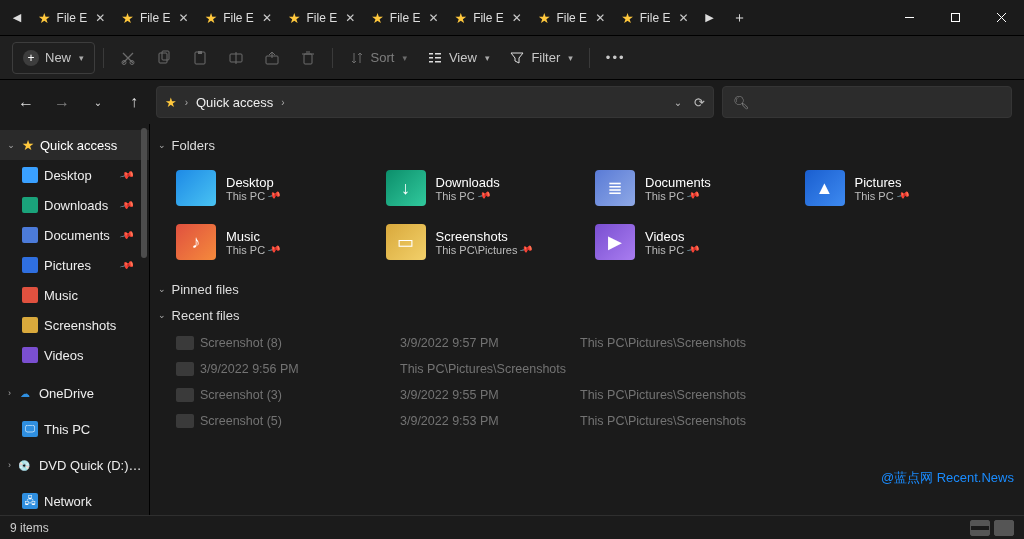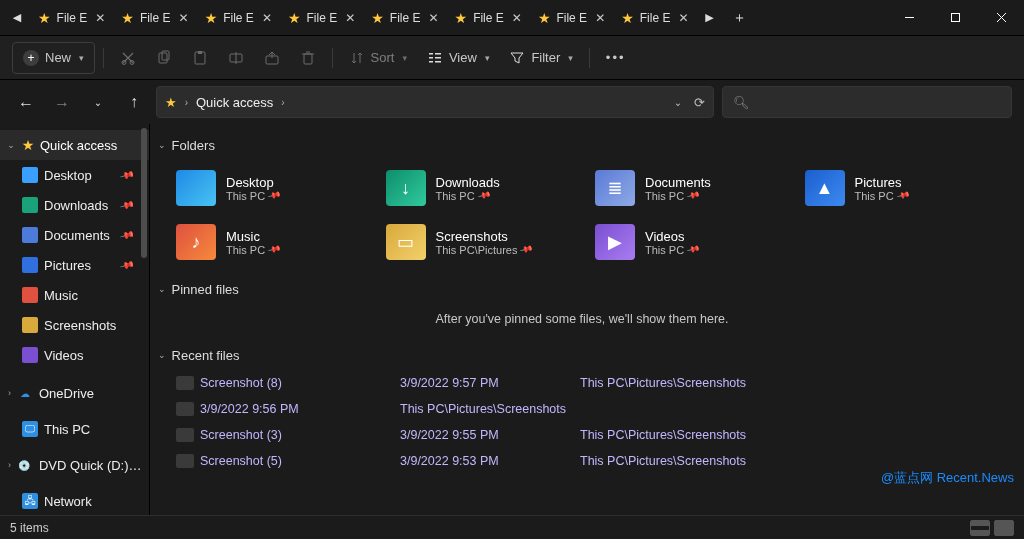--- a/index.html
+++ b/index.html
@@ -58,21 +58,21 @@
   .section-head{display:flex;align-items:center;gap:6px;font-size:13px;color:#ddd;height:26px}
   .section-head .caret{font-size:9px;color:#aaa}
   .folders-grid{display:grid;grid-template-columns:repeat(4,1fr);gap:6px 8px;padding:6px 0 10px 18px}
   .folder-card{display:flex;align-items:center;gap:10px;height:48px}
   .folder-icon{width:40px;height:36px;border-radius:4px;display:flex;align-items:center;justify-content:center;font-size:18px;color:#fff;position:relative}
   .folder-text .fn{font-size:13px;color:#fff}
   .folder-text .fs{font-size:11px;color:#bcbcbc;display:flex;align-items:center;gap:4px}
   .fs .pin{font-size:9px;color:#9a9a9a;transform:rotate(30deg)}
   .pinned-msg{text-align:center;color:#c8c8c8;font-size:12.5px;padding:10px 0 16px}
   .recent-list{padding:2px 0 0 18px}
-  .recent-row{display:grid;grid-template-columns:24px 200px 180px 1fr;align-items:center;height:26px;font-size:12.5px;color:#c4b5fd}
+  .recent-row{display:grid;grid-template-columns:24px 200px 180px 1fr;align-items:center;height:26px;font-size:12.5px;color:#737373}
   .recent-row .thumb{width:18px;height:14px;background:#3a3a3a;border-radius:2px}
   
   .statusbar{height:24px;border-top:1px solid #2f2f2f;background:var(--bg);display:flex;align-items:center;padding:0 10px;font-size:12px;color:#ccc;justify-content:space-between}
   .view-toggles{display:flex;gap:4px}
   .vt{width:20px;height:16px;border:1px solid #555;border-radius:2px}
   .watermark{position:absolute;right:10px;bottom:28px;color:#1a8cff;font-size:13px}
   input.plain{background:transparent;border:none;outline:none;color:#8a8a8a;font-size:13px;width:100%}
 </style>
 </head>
 <body>
@@ -365,21 +365,20 @@
               <div class="fn">Videos</div>
               <div class="fs">This PC <span class="pin">📌</span></div>
             </div>
           </div>
         </div>
 
       <div class="section-head">
         <span class="caret">⌄</span>
         <span>Pinned files</span>
       </div>
-      <div class="pinned-msg">After you've pinned some files, we'll show them here.</div>
 
       <div class="section-head">
         <span class="caret">⌄</span>
         <span>Recent files</span>
       </div>
       <div class="recent-list" id="recent-list">
           <div class="recent-row">
             <div class="thumb"></div>
             <div>Screenshot (8)</div>
             <div>3/9/2022 9:57 PM</div>
@@ -402,20 +401,20 @@
             <div>3/9/2022 9:53 PM</div>
             <div>This PC\Pictures\Screenshots</div>
           </div>
         </div>
 
       <div class="watermark">@蓝点网 Recent.News</div>
     </div>
   </div>
 
   <div class="statusbar">
-    <span>5 items</span>
+    <span>9 items</span>
     <div class="view-toggles">
       <div class="vt" style="background:linear-gradient(#555 33%,transparent 33%,transparent 66%,#555 66%)"></div>
       <div class="vt" style="background:#555"></div>
     </div>
   </div>
 
 </div>
 
 </body></html>

